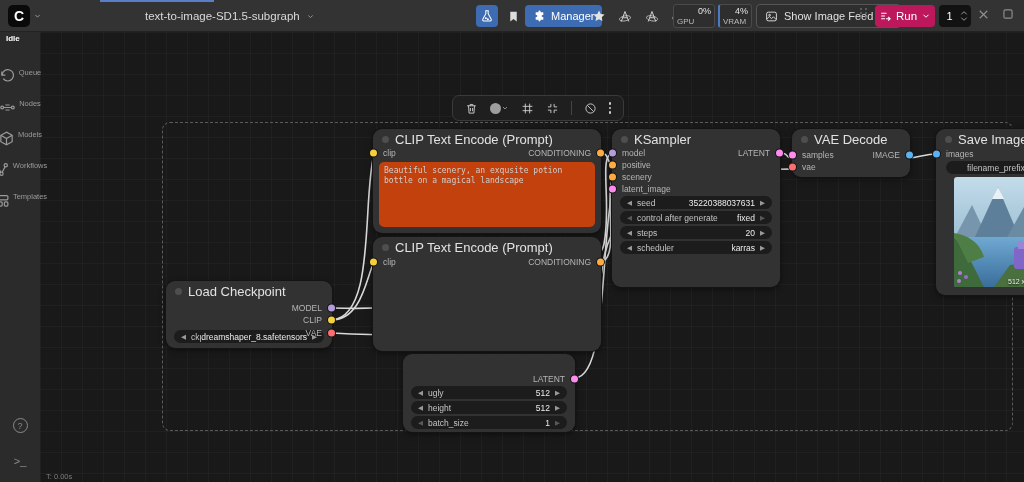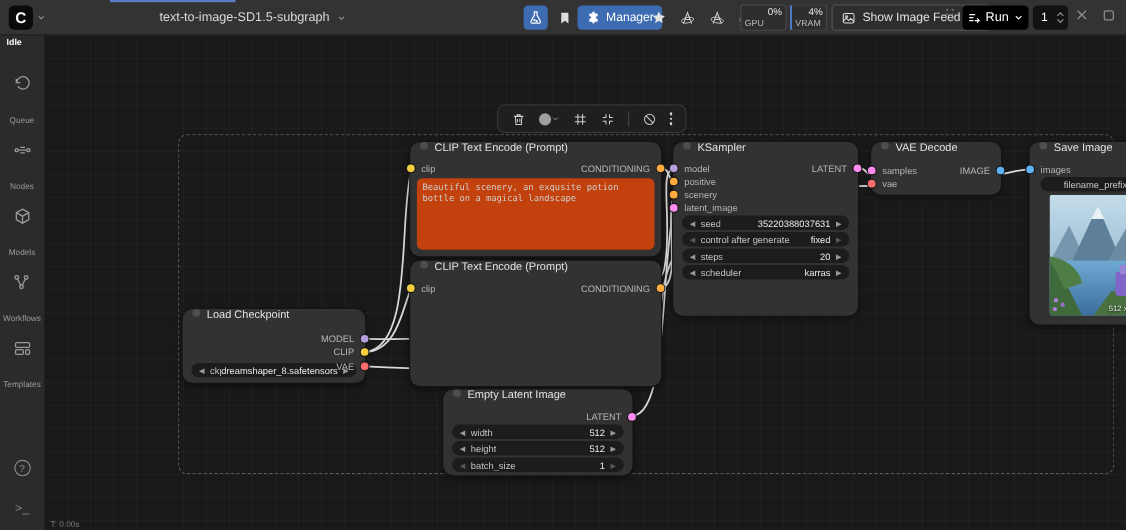--- a/index.html
+++ b/index.html
@@ -15,31 +15,31 @@
   .tb-btn{position:absolute;top:5px;height:22px;border-radius:4px;display:flex;align-items:center;justify-content:center;cursor:pointer;color:#d5d5d5;}
   .tb-btn.blue{background:#3e6cb3;color:#fff;}
   .mgr{gap:5px;padding:0 8px;font-size:11px;}
   .metric{position:absolute;top:4px;height:24px;border:1px solid #4a4a4a;border-radius:3px;background:#2e2e2e;}
   .metric .mlabel{position:absolute;left:3px;bottom:1px;font-size:8px;color:#bbb;}
   .metric .mval{position:absolute;right:3px;top:1px;font-size:9px;color:#e5e5e5;}
   .metric.vram{border-left:2px solid #4a7ac2;}
   .feed-btn{position:absolute;left:756px;top:4px;height:24px;padding:0 8px;border:1px solid #555;border-radius:4px;display:flex;align-items:center;gap:6px;color:#e0e0e0;font-size:11px;background:#2e2e2e;cursor:pointer;}
   .drag-handle{position:absolute;left:860px;top:8px;display:grid;grid-template-columns:3px 3px;grid-gap:2px;}
   .drag-handle i{width:2px;height:2px;border-radius:50%;background:#6a6a6a;}
-  .run-btn{position:absolute;left:875px;top:5px;width:60px;height:22px;background:#000000;border-radius:4px;display:flex;align-items:center;justify-content:center;gap:4px;color:#fff;font-size:11.5px;cursor:pointer;}
+  .run-btn{position:absolute;left:875px;top:5px;width:60px;height:22px;background:#be185d;border-radius:4px;display:flex;align-items:center;justify-content:center;gap:4px;color:#fff;font-size:11.5px;cursor:pointer;}
   .num-box{position:absolute;left:939px;top:5px;width:32px;height:22px;background:#121212;border-radius:4px;display:flex;align-items:center;color:#fff;font-size:11px;}
   .num-box .nval{flex:1;text-align:center;}
   .steppers{display:flex;flex-direction:column;margin-right:3px;color:#999;}
   .steppers svg{display:block;}
   .icon-plain{position:absolute;top:7px;cursor:pointer;color:#9a9a9a;}
 
   
   .sidebar{position:absolute;left:0;top:32px;width:40px;height:450px;background:#2b2b2b;z-index:9;display:flex;flex-direction:column;align-items:center;padding-top:14px;}
   .idle-badge{position:absolute;left:6px;top:2px;font-size:8px;font-weight:bold;color:#fff;}
-  .sb-item{display:flex;flex-direction:column;align-items:center;gap:20px;margin-top:14px;cursor:pointer;color:#9a9a9a;}
+  .sb-item{display:flex;flex-direction:row;align-items:flex-start;gap:3px;margin-top:14px;cursor:pointer;color:#9a9a9a;}
   .sb-item .sb-label{font-size:7.5px;color:#9a9a9a;}
   .sb-bottom{margin-top:auto;display:flex;flex-direction:column;align-items:center;gap:22px;padding-bottom:14px;}
   .help-circ{width:15px;height:15px;border:1.2px solid #8a8a8a;border-radius:50%;color:#8a8a8a;font-size:9px;display:flex;align-items:center;justify-content:center;cursor:pointer;}
   .term-ic{color:#8a8a8a;font-size:11px;font-family:"DejaVu Sans Mono",monospace;cursor:pointer;}
 
   
   .canvas{position:absolute;left:40px;top:32px;width:984px;height:450px;overflow:hidden;background:#191919;
     background-image:linear-gradient(rgba(255,255,255,.032) 1px,transparent 1px),linear-gradient(90deg,rgba(255,255,255,.032) 1px,transparent 1px);
     background-size:21px 21px;}
   .subgraph-box{position:absolute;left:122px;top:90px;width:851px;height:309px;border:1px dashed #5a5a5a;border-radius:8px;z-index:1;}
@@ -49,21 +49,21 @@
   
   .cv-toolbar{position:absolute;left:412px;top:63px;width:172px;height:26px;background:#1f1f1f;border:1px solid #3a3a3a;border-radius:7px;display:flex;align-items:center;justify-content:space-evenly;z-index:6;color:#cfcfcf;}
   .cv-tool{display:flex;align-items:center;cursor:pointer;}
   .cv-div{width:1px;height:14px;background:#454545;}
   .color-dot{width:11px;height:11px;border-radius:50%;background:#9e9e9e;}
   .kebab{display:flex;flex-direction:column;gap:2px;}
   .kebab i{width:2.5px;height:2.5px;border-radius:50%;background:#cfcfcf;}
 
   
   .node{position:absolute;background:#323232;border-radius:9px;box-shadow:0 0 0 1px #141414,0 2px 6px rgba(0,0,0,.5);z-index:3;}
-  .node-title{display:flex;align-items:flex-start;gap:6px;height:20px;padding:0 9px;color:#e2e2e2;font-size:10px;}
+  .node-title{display:flex;align-items:center;gap:6px;height:20px;padding:0 9px;color:#e2e2e2;font-size:13px;}
   .collapse-dot{width:7px;height:7px;border-radius:50%;background:#4e4e4e;flex:none;cursor:pointer;}
   .port{position:absolute;height:10px;display:flex;align-items:center;font-size:8.5px;color:#b5b5b5;z-index:4;}
   .port.in{left:0;padding-left:10px;}
   .port.out{right:0;padding-right:10px;}
   .pdot{position:absolute;top:50%;width:7px;height:7px;border-radius:50%;transform:translateY(-50%);box-shadow:0 0 0 1px #161616;cursor:crosshair;}
   .port.in .pdot{left:-3px;}
   .port.out .pdot{right:-3px;}
   .widget{display:flex;align-items:center;height:13px;background:#1c1c1c;border-radius:7px;padding:0 7px;font-size:8.5px;color:#c5c5c5;cursor:pointer;}
   .widget .arr{font-size:6.5px;color:#999;flex:none;}
   .widget .wname{margin-left:5px;white-space:nowrap;overflow:hidden;}
@@ -467,32 +467,28 @@
           <rect x="64" y="64" width="6" height="8" fill="#9a86d8"></rect>
           <circle cx="6" cy="96" r="2" fill="#b07fd4"></circle>
             <circle cx="12" cy="100" r="2" fill="#9a6cc9"></circle>
             <circle cx="5" cy="104" r="2" fill="#b07fd4"></circle>
         </svg>
       </div>
       <span class="img-caption" style="left:72px;top:149px;">512 x 512</span>
     </div>
 
     <div class="node" style="left:363px;top:322px;width:172px;height:78px;">
-      <div class="node-title">
-        <span class="collapse-dot"></span>
-        <span>Empty Latent Image</span>
-      </div>
       <div class="port out" style="top:20px;">
           <span>LATENT</span>
           <span class="pdot" style="background:#ff8bf0"></span>
         </div>
       <div class="wcol" style="top:32px;">
         <div class="widget">
             <span class="arr">◀</span>
-            <span class="wname">width</span>
+            <span class="wname">ugly</span>
             <span class="wval">512</span>
             <span class="arr">▶</span>
           </div>
         <div class="widget">
             <span class="arr">◀</span>
             <span class="wname">height</span>
             <span class="wval">512</span>
             <span class="arr">▶</span>
           </div>
         <div class="widget dim">

